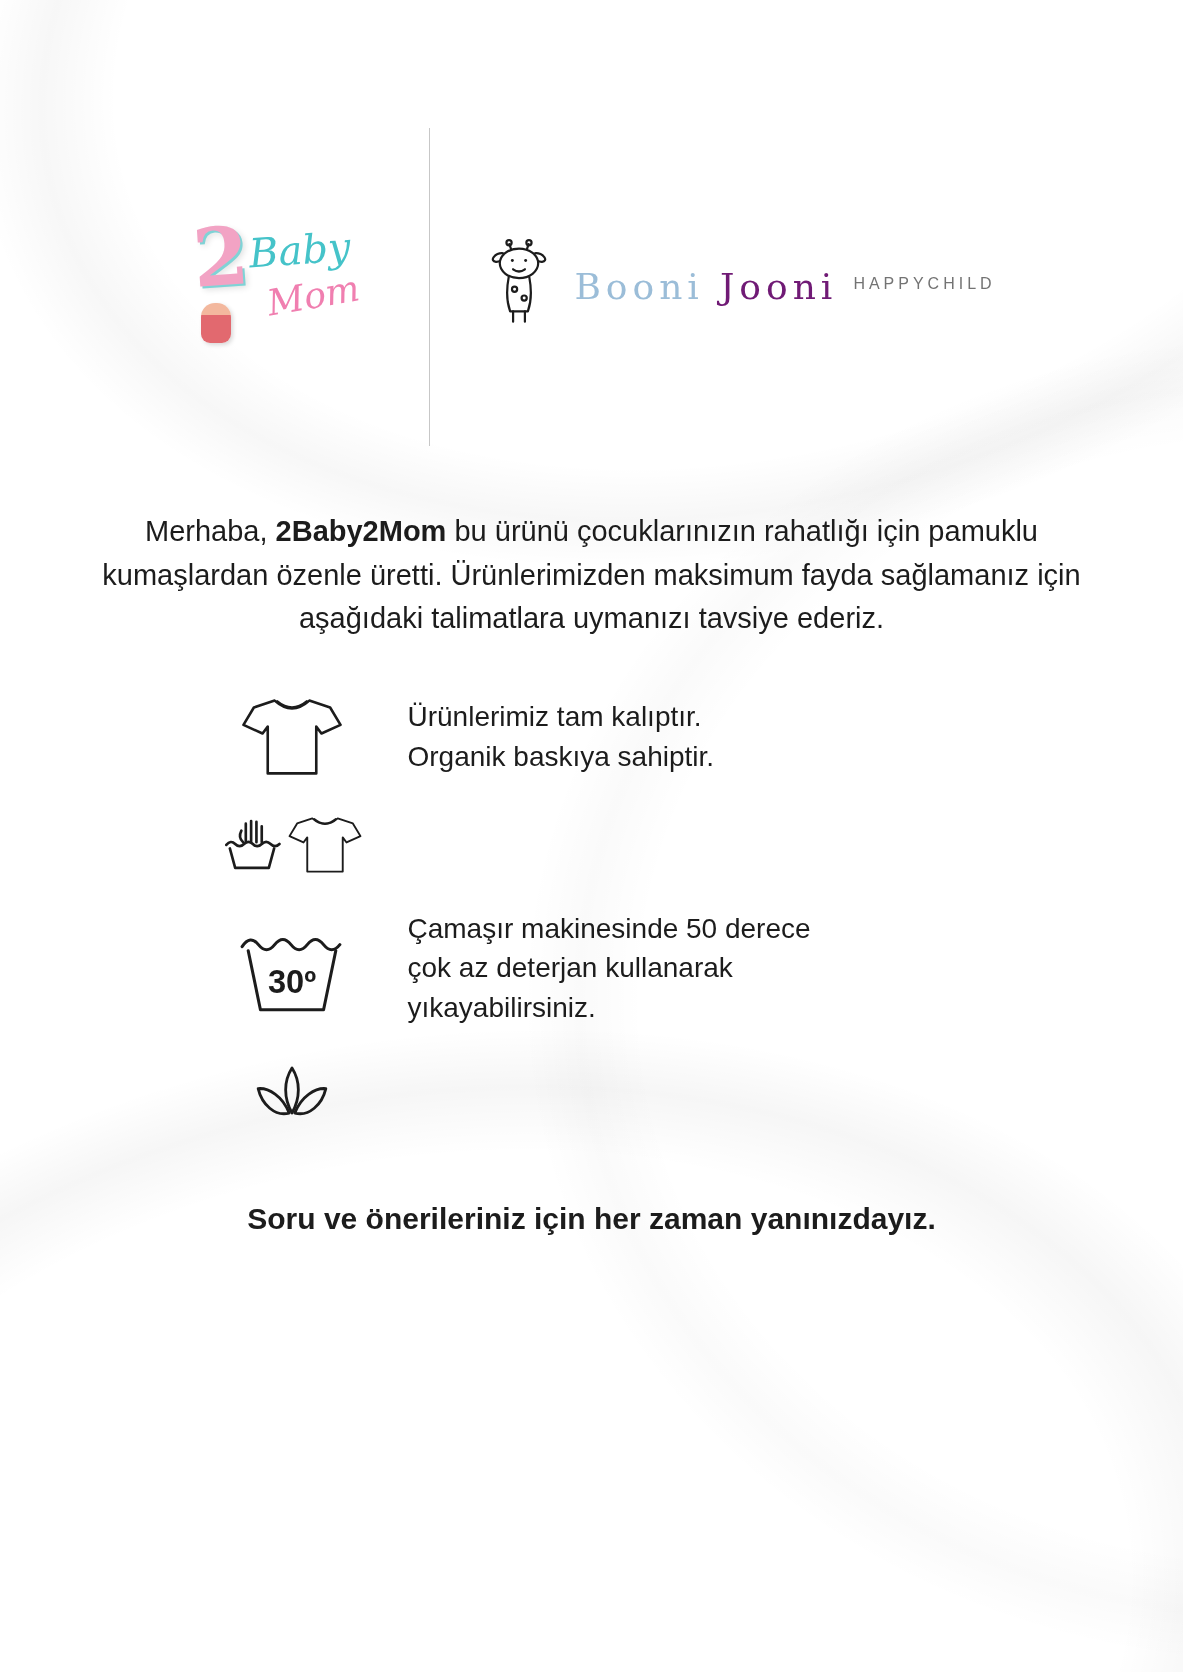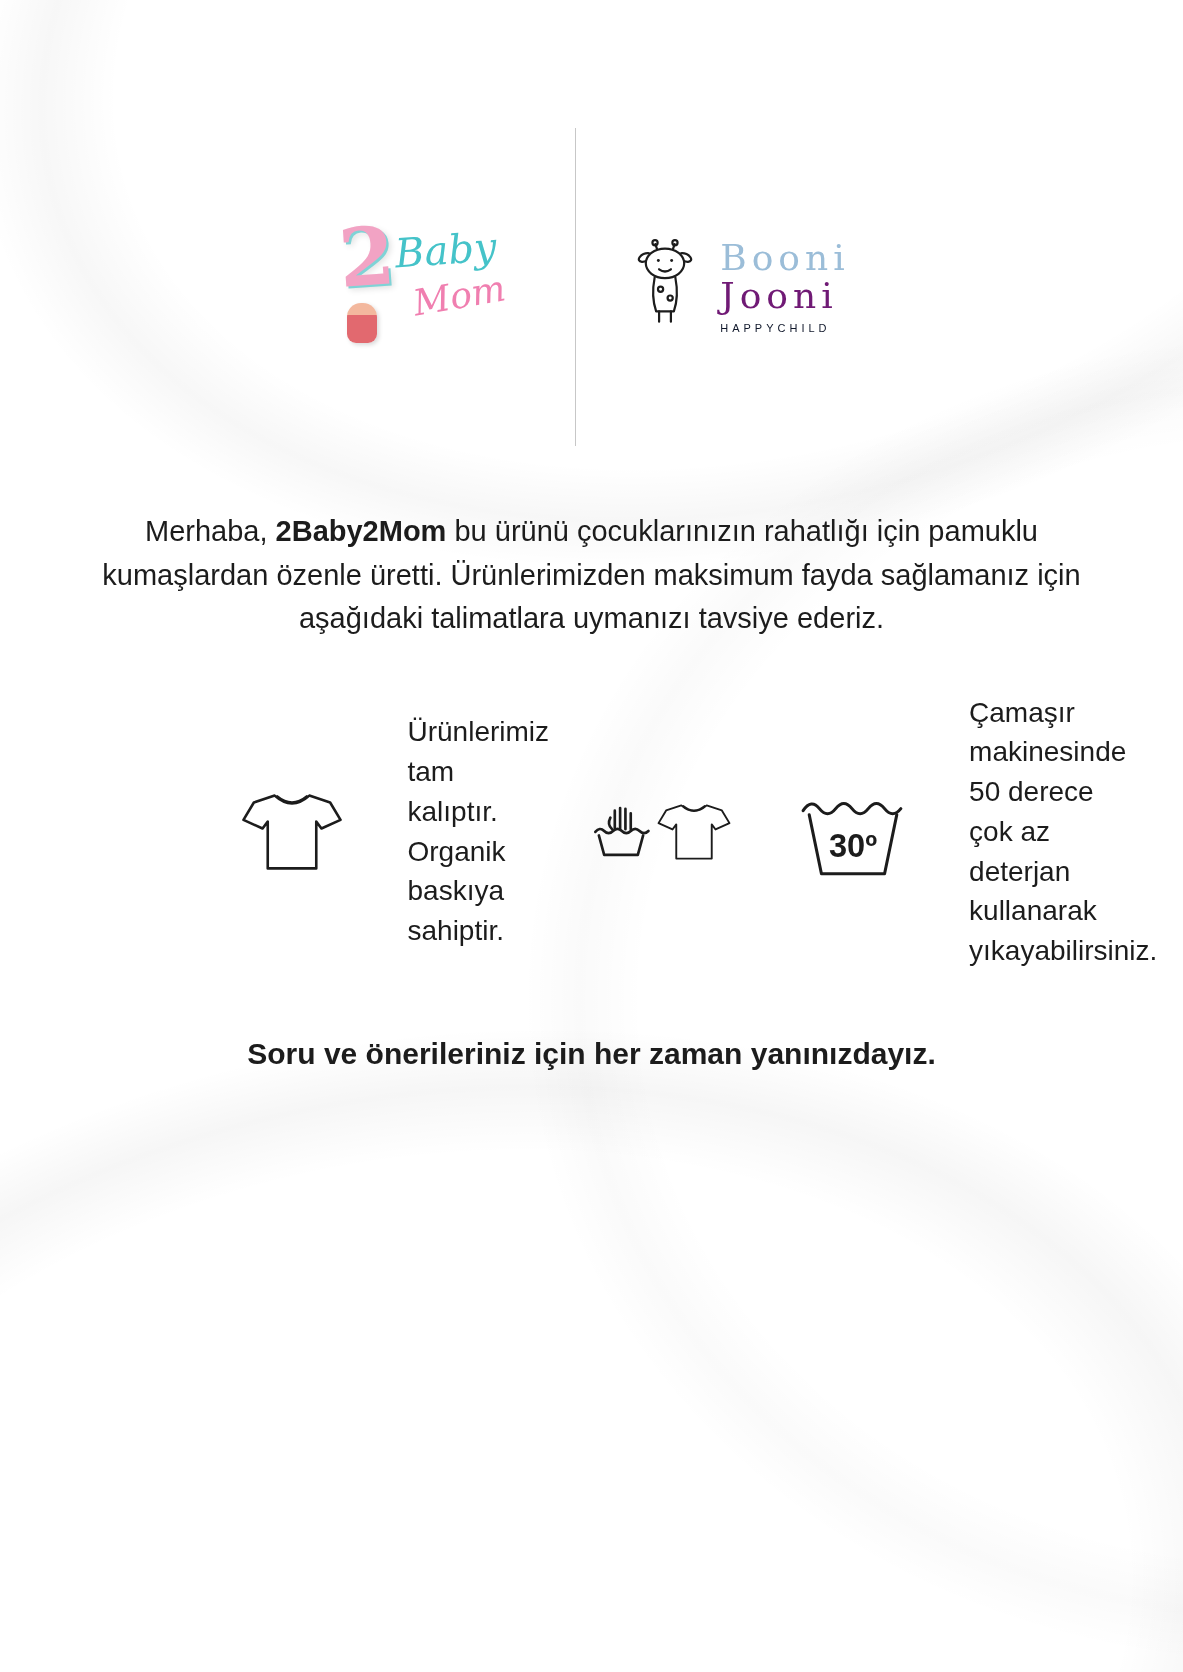--- a/index.html
+++ b/index.html
@@ -60,40 +60,40 @@
   .bm-figure {
     position: absolute; left: 14px; top: 86px;
     width: 30px; height: 40px;
     background: linear-gradient(#f3b89e 0 30%, #e2696f 30% 100%);
     border-radius: 14px 14px 9px 9px;
     box-shadow: 2px 2px 4px rgba(0,0,0,0.15);
   }
 
   
   .bj-logo { display: flex; align-items: center; gap: 18px; }
-  .bj-text { display: flex; flex-direction: column; line-height: 1.05; }
+  .bj-text { display: flex; line-height: 1.05; gap: 16px; }
   .bj-word { font-family: "DejaVu Serif", serif; font-size: 36px; letter-spacing: 5px; }
   .bj-word1 { color: #9bbdd8; }
   .bj-word2 { color: #701a75; }
-  .bj-tagline { margin-top: 8px; font-size: 11px; letter-spacing: 4px; color: #0f172a; }
+  .bj-tagline { margin-top: 8px; font-size: 16px; letter-spacing: 4px; color: #737373; }
 
   
   .intro {
     position: relative; z-index: 2;
     margin: 64px auto 0; max-width: 1020px;
     text-align: center;
     font-size: 29px; line-height: 1.5;
   }
   .intro b { font-weight: bold; }
 
   
   .instructions {
     position: relative; z-index: 2;
     width: 760px; margin: 52px auto 0;
-    display: flex; flex-direction: row; gap: 32px;
+    display: flex; flex-direction: column; gap: 32px;
   }
   .instr-row { display: flex; align-items: center; gap: 36px; }
   .icon-cell {
     width: 160px; flex-shrink: 0;
     display: flex; justify-content: center; gap: 4px;
   }
   .text-cell {
     font-size: 28px; line-height: 1.42;
     white-space: pre-line;
   }

